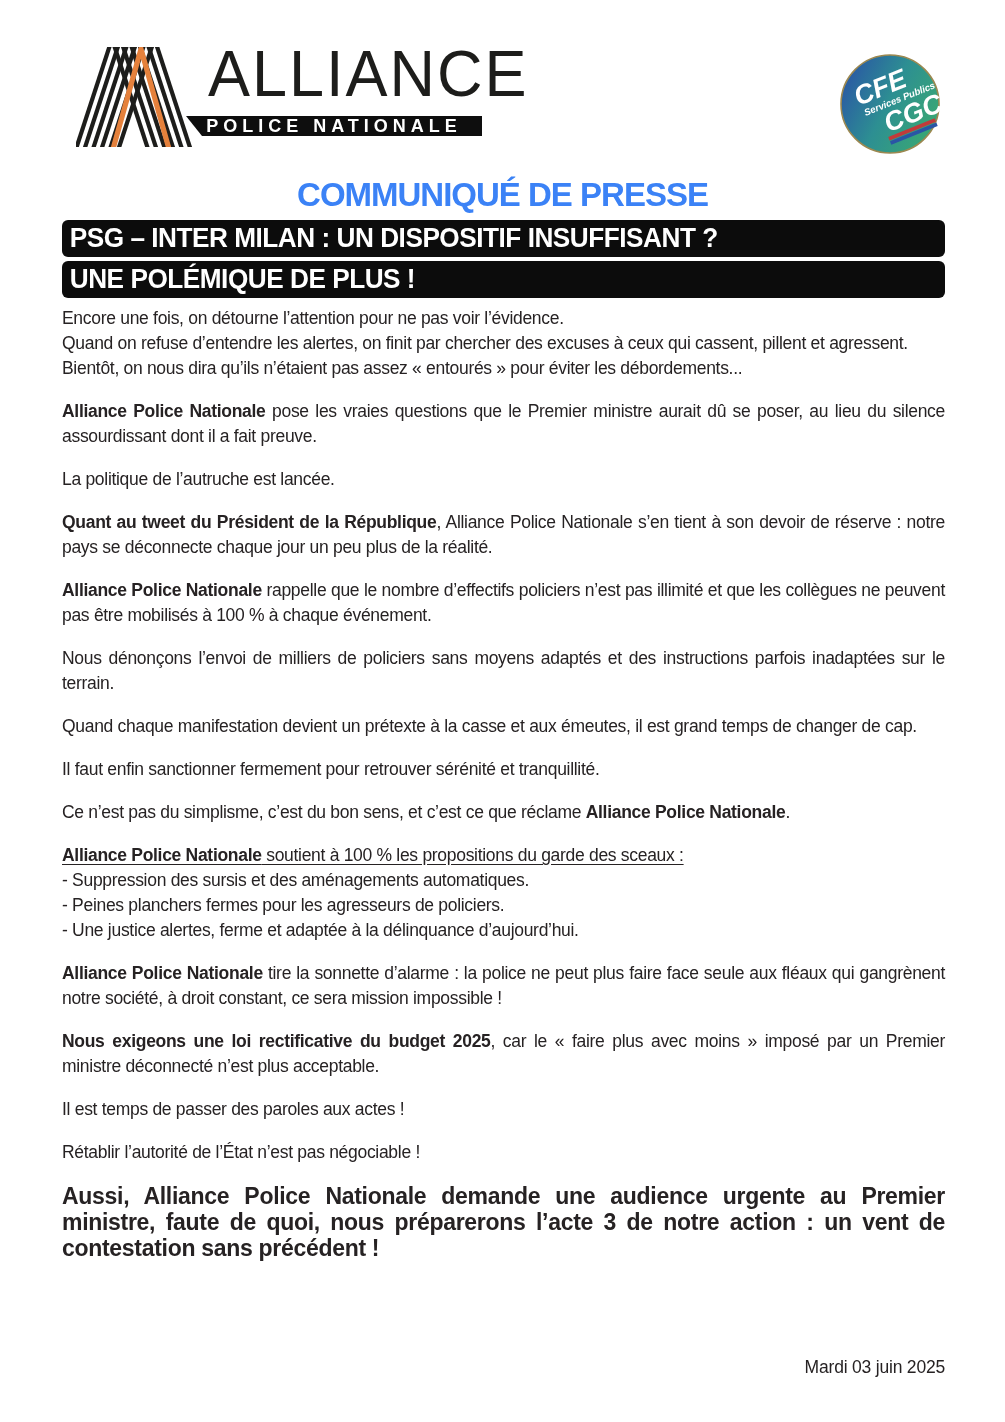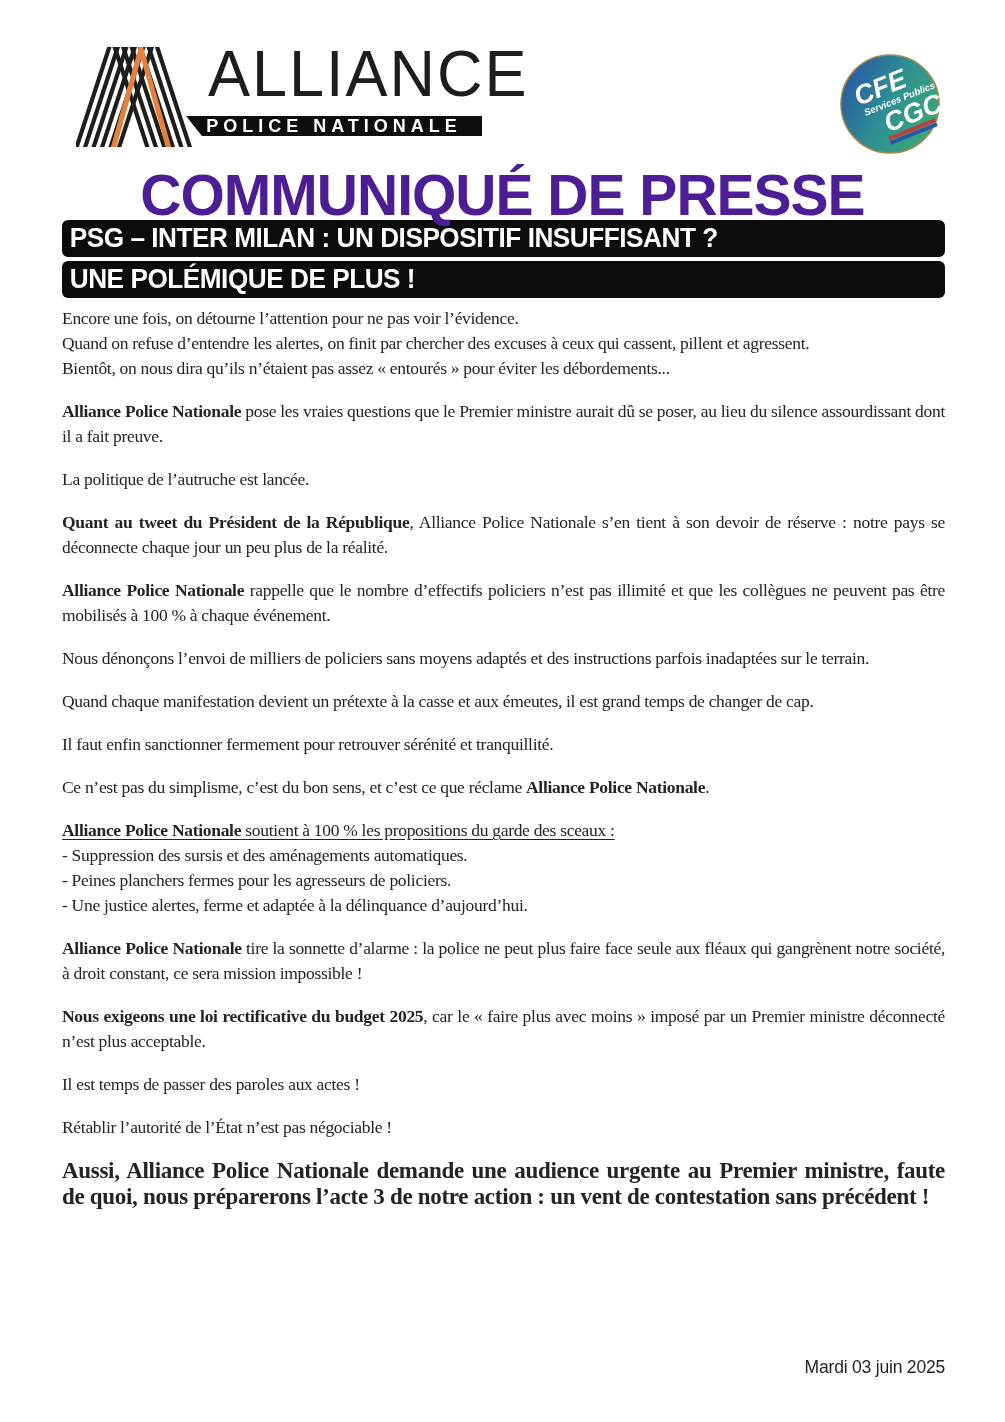--- a/index.html
+++ b/index.html
@@ -30,23 +30,23 @@
     clip-path: polygon(0 0, 100% 0, 100% 100%, 16px 100%);
     display: flex; align-items: center; justify-content: center;
     color: #ffffff; font-weight: bold;
     font-size: 18px; letter-spacing: 5px;
   }
   .badge { position: absolute; top: 52px; right: 63px; }
   
   .doc-title {
     margin: 10px 0 0 0;
     text-align: center;
-    font-size: 57px; line-height: 50px;
+    font-size: 33px; line-height: 50px;
     font-weight: bold; letter-spacing: -1px;
-    color: #4c1d95;
+    color: #3b82f6;
   }
   
   .banner {
     margin: 0 60px 4px 62px;
     height: 37px;
     background: #0c0c0c;
     display: flex; align-items: center;
     color: #ffffff;
     border-radius: 6px;
   }
@@ -57,21 +57,20 @@
     font-weight: bold; font-size: 27px; letter-spacing: -0.5px;
     transform: scaleX(0.97); transform-origin: left center;
     white-space: nowrap;
   }
   
   .body-text {
     margin: 8px 60px 13px 62px;
     font-size: 17.5px; line-height: 25px;
     letter-spacing: -0.3px;
     color: #262223;
-    font-family: Liberation Serif, serif;
   }
   .body-text p { margin: 0; }
   .body-text p.mt { margin-top: 18px; }
   .body-text p.justify { text-align: justify; }
   .body-text span.b { font-weight: bold; }
   .body-text span.u { text-decoration: underline; text-underline-offset: 3px; }
   .body-text p.big { font-size: 23px; line-height: 26px; }
   
   .date-line {
     position: absolute; top: 1357px; right: 60px;

